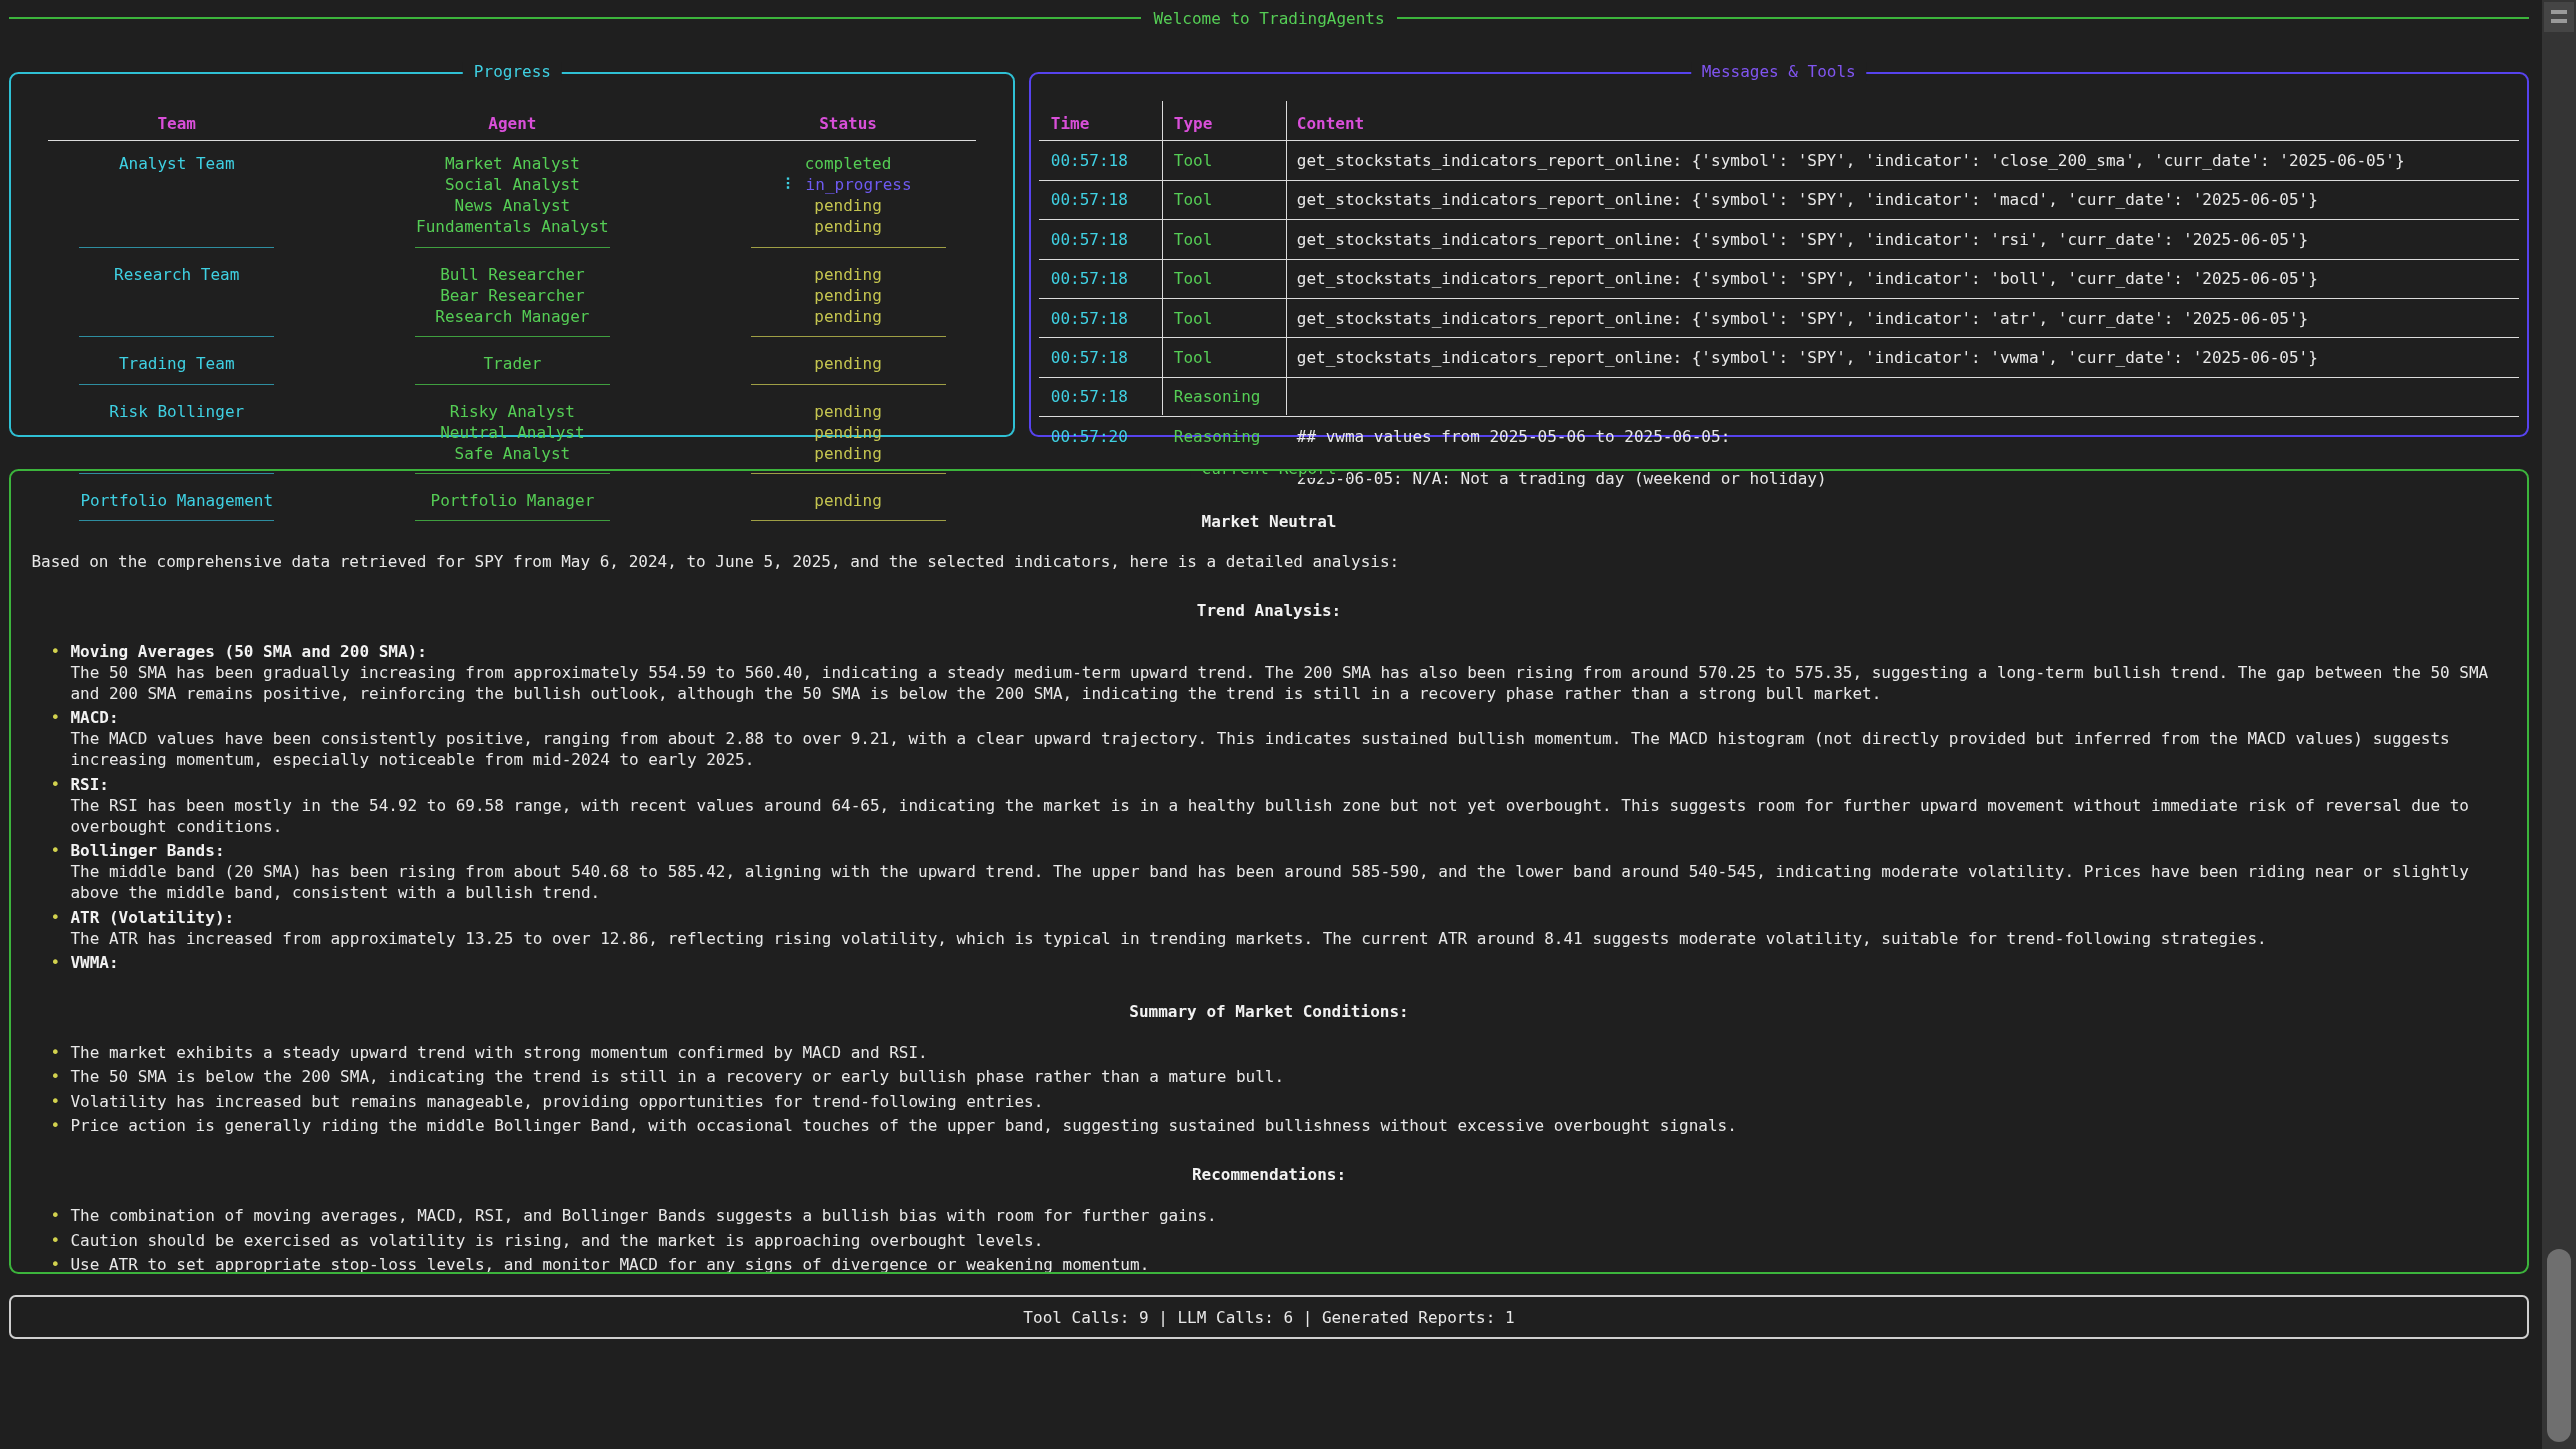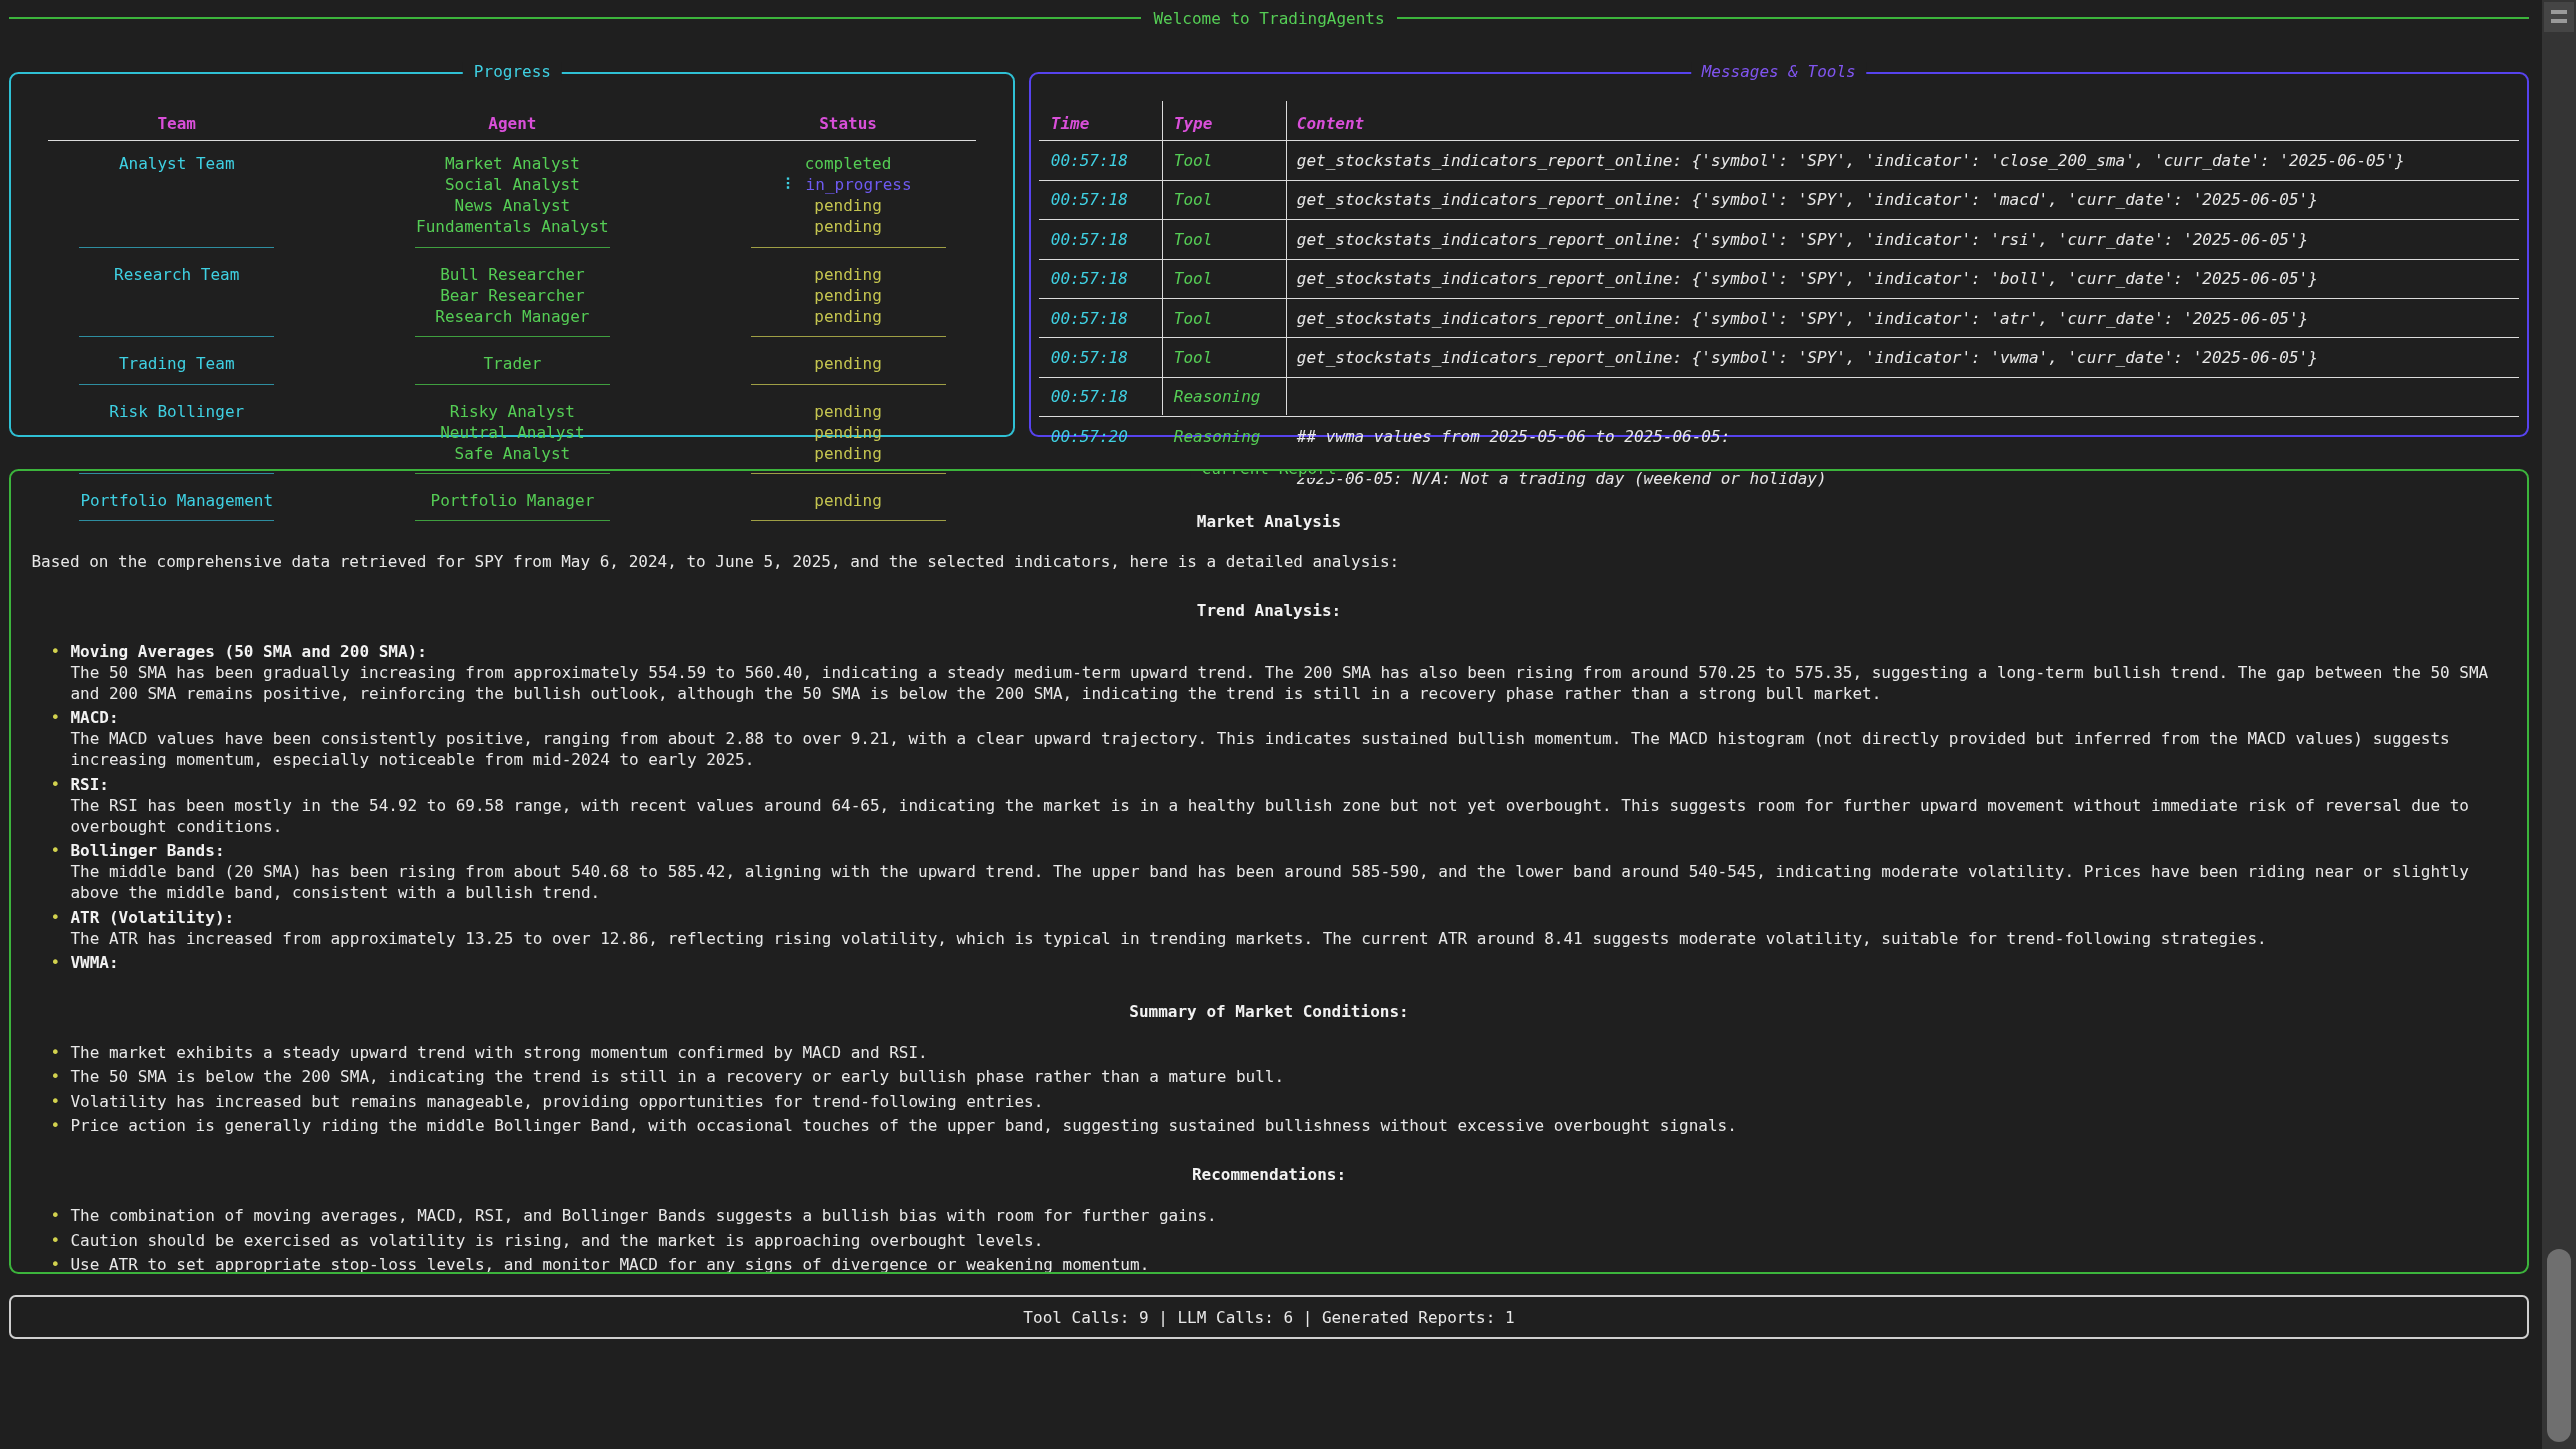--- a/index.html
+++ b/index.html
@@ -26,21 +26,21 @@
 
   
   .panels { display:flex; gap:13.4px; margin-top:42px; height:365px; }
   .panel { position:relative; border-radius:9.4px; }
   .panel-title { position:absolute; top:-12px; left:50%; transform:translateX(-50%);
                  background:var(--bg); padding:0 10.7px; white-space:nowrap; }
 
   .progress-panel { flex:0 0 1006px; border:2px solid var(--cyan-border); }
   .progress-panel .panel-title { color:var(--cyan-text); }
 
-  .messages-panel { flex:1; border:2px solid var(--violet-border);font-style:italic; }
+  .messages-panel { flex:1; border:2px solid var(--violet-border); }
   .messages-panel .panel-title { color:var(--violet-text); }
 
   
   .p-table { padding-top:39px; }
   .p-grid { display:grid; grid-template-columns:33% 34% 33%; line-height:21px; }
   .p-head .p-cell { color:var(--magenta); font-weight:bold; text-align:center; }
   .p-headsep { border-top:1.3px solid var(--sep); margin:6.7px 37px 12px; }
   .p-cell { text-align:center; }
   .p-cell.team { color:var(--cyan-text); }
   .p-cell.agent { color:var(--green-text); }
@@ -295,21 +295,21 @@
 2025-06-05: N/A: Not a trading day (weekend or holiday)</div>
             </div>
           </div>
       </div>
     </div>
 
   </div>
 
   <div class="panel report-panel">
     <div class="panel-title">Current Report</div>
-    <div class="r-heading">Market Analysis</div>
+    <div class="r-heading">Market Neutral</div>
     <div class="r-intro">Based on the comprehensive data retrieved for SPY from May 6, 2024, to June 5, 2025, and the selected indicators, here is a detailed analysis:</div>
     <div id="report-sections">
         <div class="r-section-heading">Trend Analysis:</div>
         <div class="r-bullets">
           <div class="r-bullet">
             <span class="dot">•</span>
             <div class="b-text">
               <div class="b-title">Moving Averages (50 SMA and 200 SMA):</div>
               <div class="b-body">The 50 SMA has been gradually increasing from approximately 554.59 to 560.40, indicating a steady medium-term upward trend. The 200 SMA has also been rising from around 570.25 to 575.35, suggesting a long-term bullish trend. The gap between the 50 SMA and 200 SMA remains positive, reinforcing the bullish outlook, although the 50 SMA is below the 200 SMA, indicating the trend is still in a recovery phase rather than a strong bull market.</div>
             </div>

